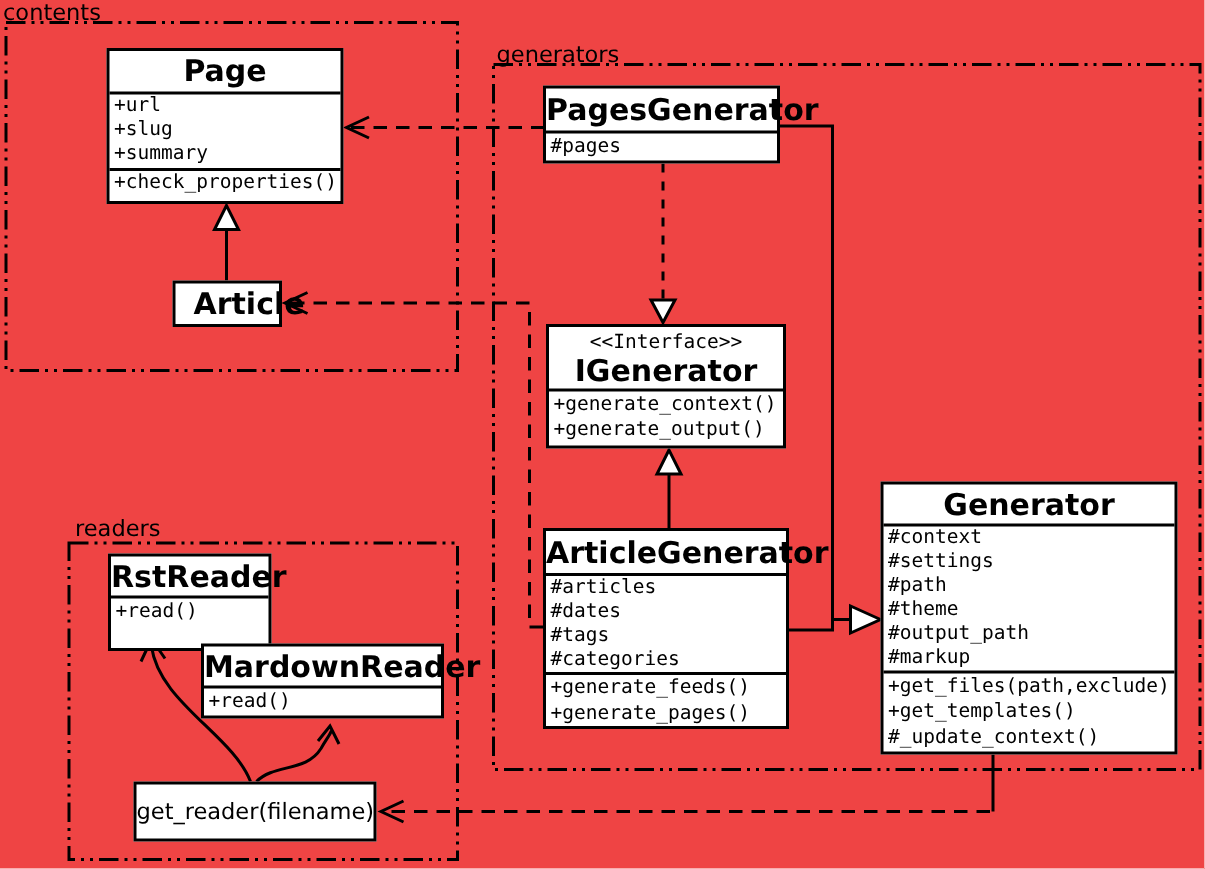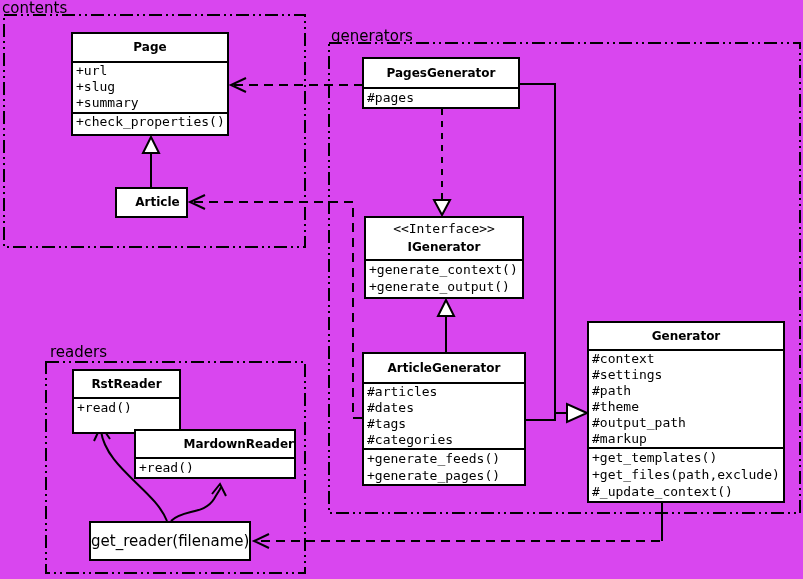--- a/index.html
+++ b/index.html
@@ -1,26 +1,26 @@
 <!DOCTYPE html>
 <html><head>
 <meta charset="utf-8">
 <style>
   html,body{margin:0;padding:0;background:#fff;}
   .stage{
-    position:relative;width:803px;height:579px;background:#d946ef;overflow:hidden;
+    position:relative;width:803px;height:579px;background:#ef4444;overflow:hidden;
     font-family:"DejaVu Sans","Liberation Sans",sans-serif;color:#000;
   }
   .stage svg{position:absolute;left:0;top:0;width:803px;height:579px;}
   .pkg-label{position:absolute;font-size:15px;line-height:16px;white-space:nowrap;}
   .cls{
     position:absolute;background:#fff;border:2px solid #000;box-sizing:border-box;
     display:flex;flex-direction:column;
   }
-  .cls-title{font-weight:bold;font-size:12px;text-align:center;white-space:nowrap;}
+  .cls-title{font-weight:bold;font-size:20px;text-align:center;white-space:nowrap;}
   .sec{border-top:2px solid #000;box-sizing:content-box;overflow:hidden;}
   .m{
     font-family:"DejaVu Sans Mono","Liberation Mono",monospace;
     font-size:13px;line-height:16px;padding-left:3px;white-space:nowrap;
   }
   .m17{line-height:17px;}
   .stereo{
     font-family:"DejaVu Sans Mono","Liberation Mono",monospace;
     font-size:13px;line-height:15px;padding-top:3px;text-align:center;white-space:nowrap;
   }
@@ -126,22 +126,22 @@
     <div class="cls-title" style="line-height:26px;height:26px;">Generator</div>
     <div class="sec" style="height:96px;">
       <div class="m">#context</div>
       <div class="m">#settings</div>
       <div class="m">#path</div>
       <div class="m">#theme</div>
       <div class="m">#output_path</div>
       <div class="m">#markup</div>
     </div>
     <div class="sec" style="height:52px;">
+      <div class="m m17">+get_files(path,exclude)</div>
       <div class="m m17">+get_templates()</div>
-      <div class="m m17">+get_files(path,exclude)</div>
       <div class="m m17">#_update_context()</div>
     </div>
   </div>
 
   <div class="cls" style="left:72px;top:369px;width:109px;height:65px;">
     <div class="cls-title" style="line-height:26px;height:26px;">RstReader</div>
     <div class="sec" style="height:17px;">
       <div class="m m17">+read()</div>
     </div>
   </div>

